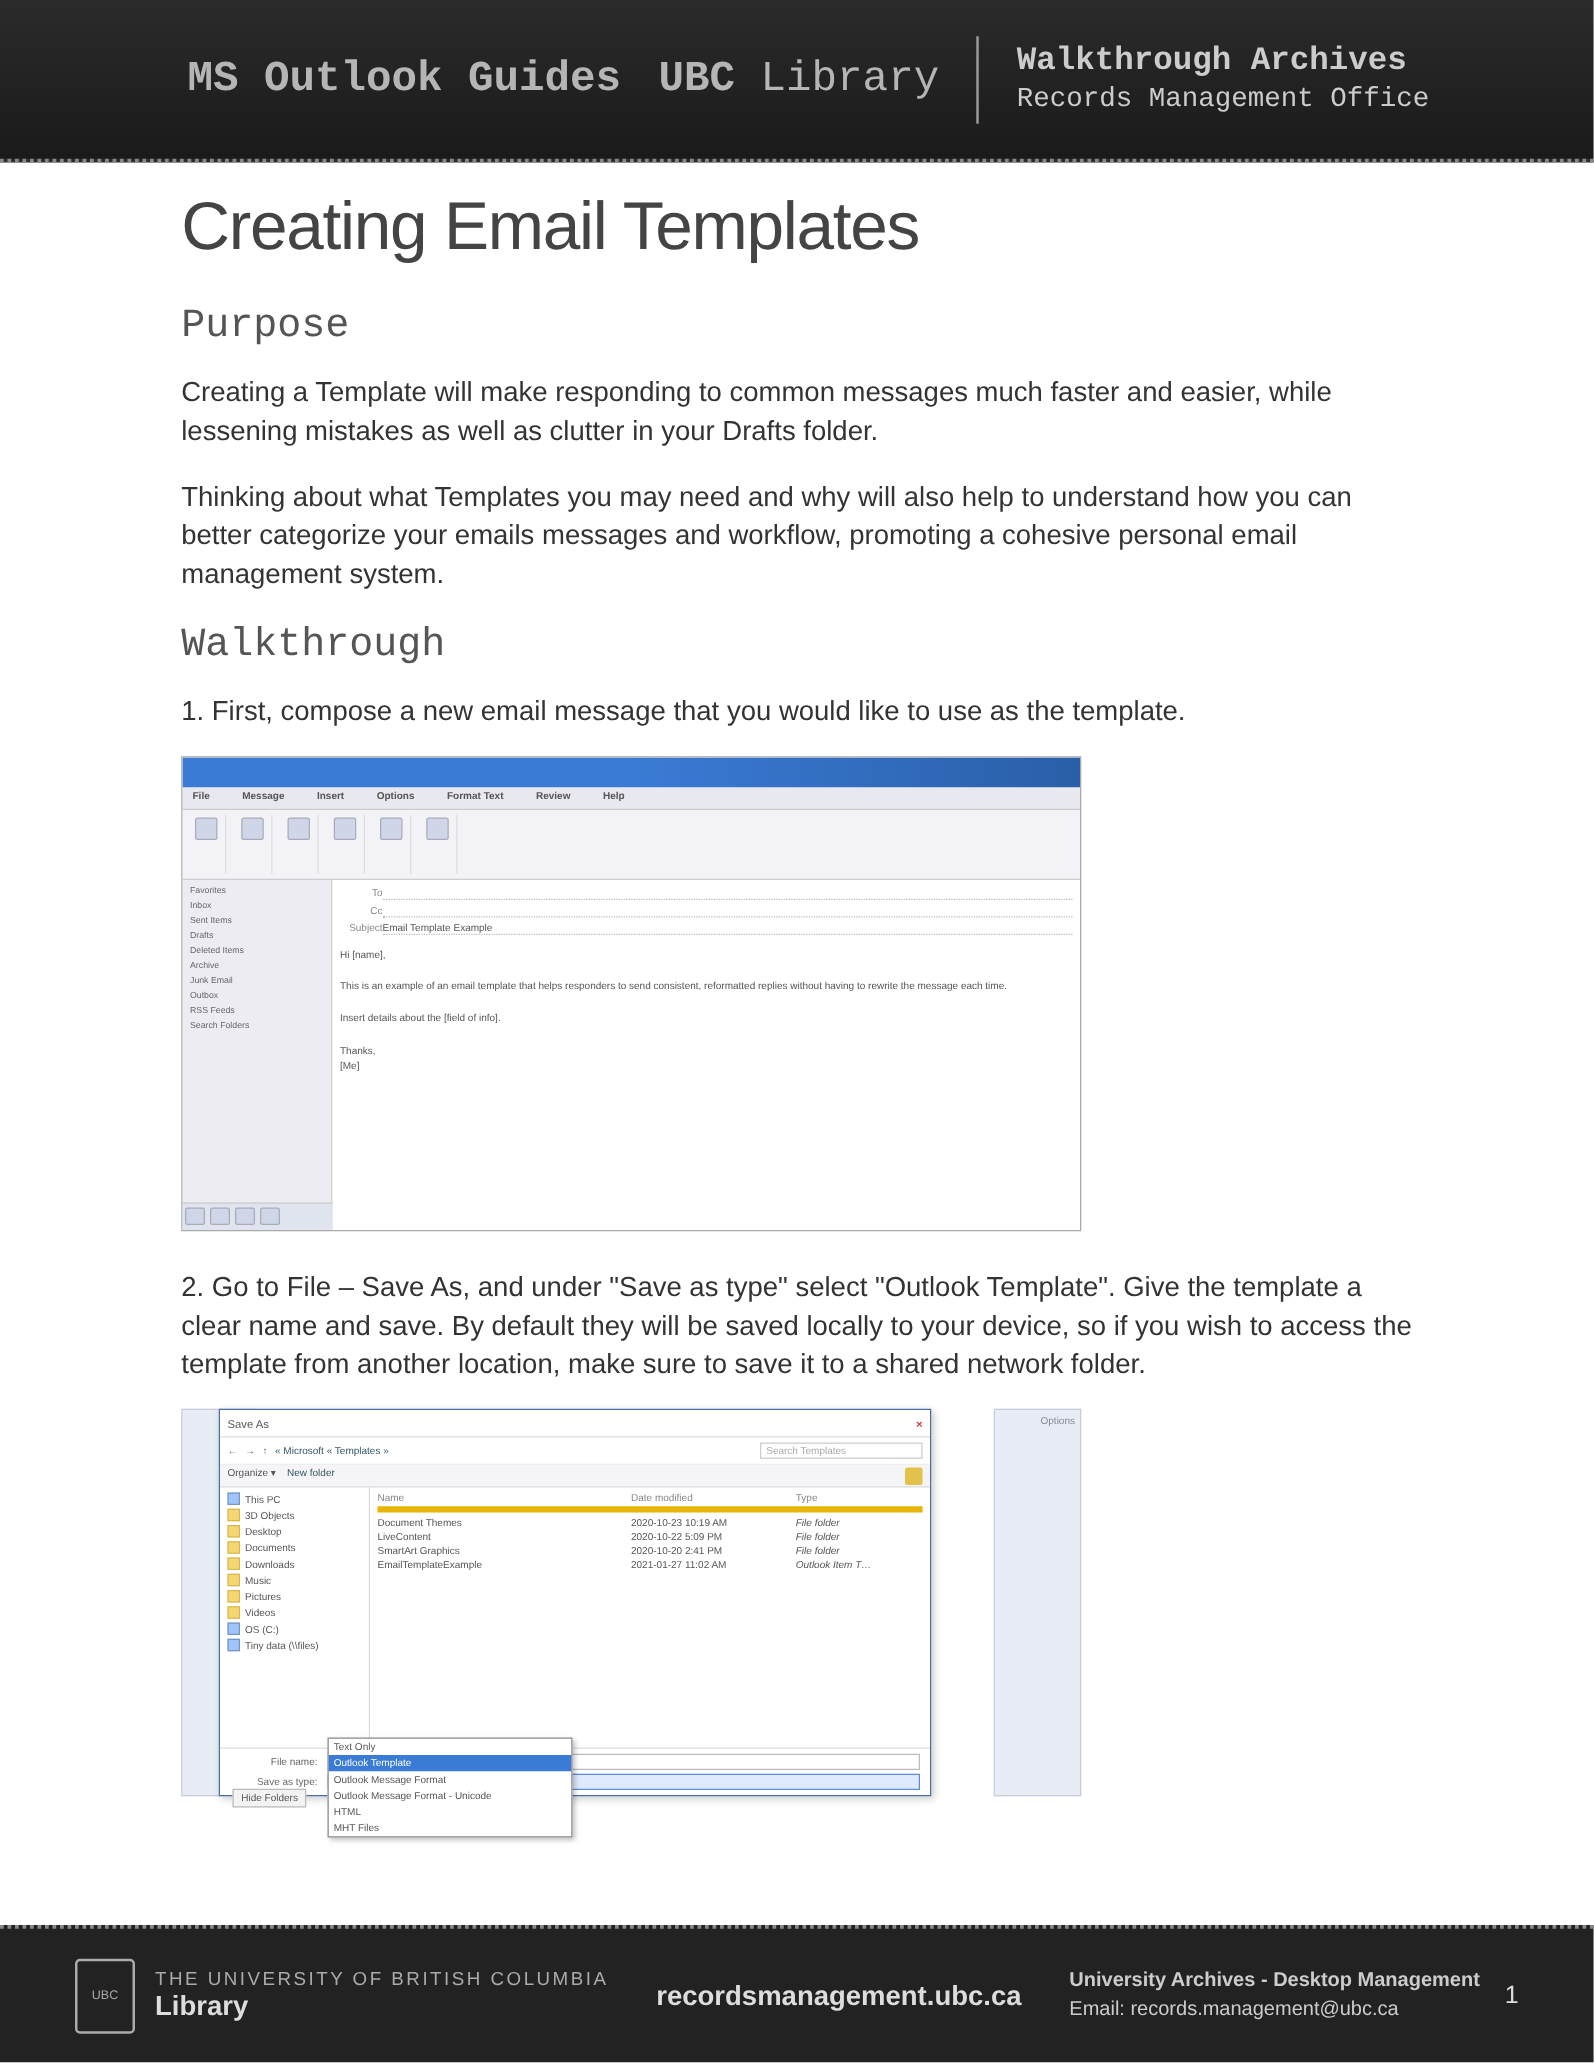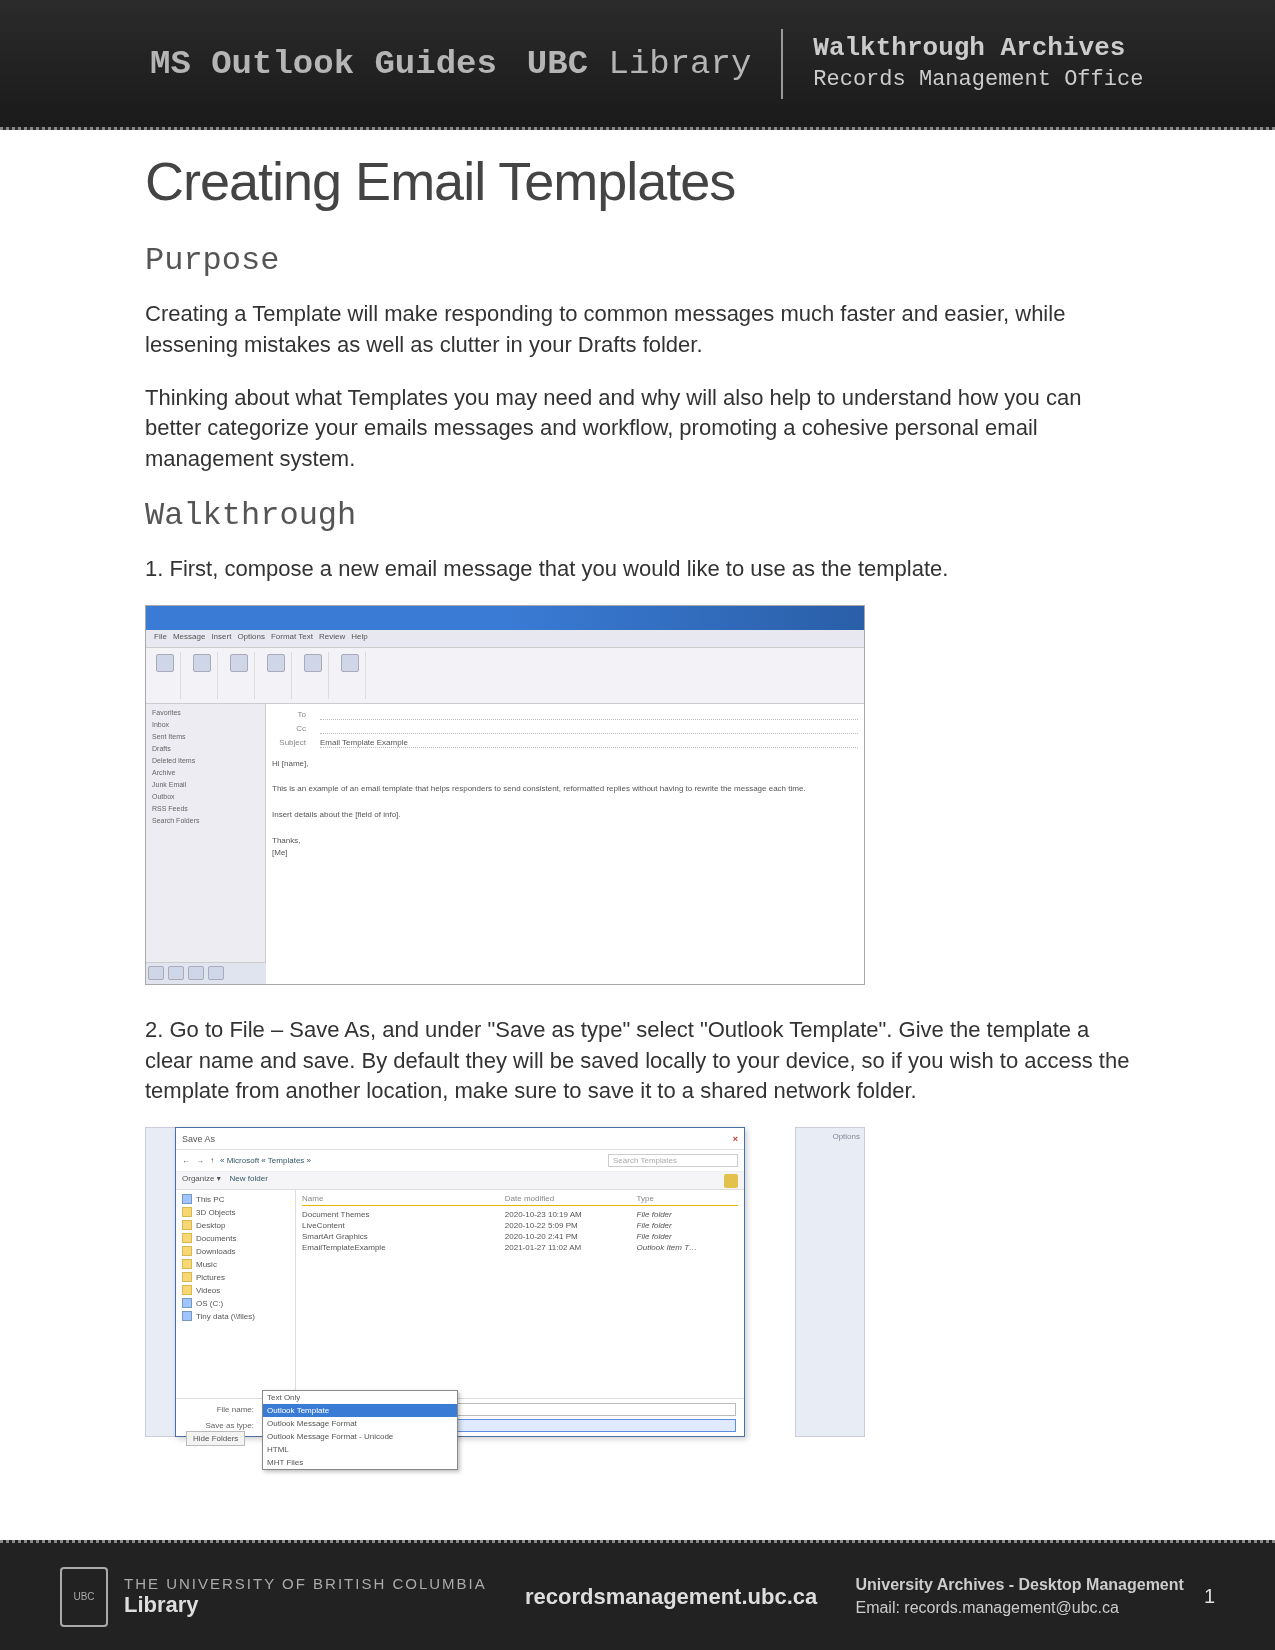--- a/index.html
+++ b/index.html
@@ -93,24 +93,25 @@
     background: linear-gradient(to right, #3a7bd5 0%, #3a7bd5 50%, #2a5fa8 100%);
     display:flex; align-items:center;
     padding:0 6px;
     gap:8px;
     color:#fff;
     font-size:8px;
   }
   .shot1 .tabs {
     height: 18px;
     background: #e8e8f0;
-    display:flex; gap:6px; padding:2px 8px;
+    display:flex; gap:26px; padding:2px 8px;
     font-size:8px;
     color:#555;
     border-bottom:1px solid #ccc;
+    font-weight:bold;
   }
   .shot1 .toolbar {
     height: 56px;
     background: #f3f3f7;
     border-bottom:1px solid #ccc;
     display:flex; gap:6px; padding:4px;
   }
   .shot1 .tool-group {
     border-right:1px solid #ddd;
     padding:2px 6px;
@@ -134,21 +135,21 @@
   }
   .shot1 .side div { padding:1px 2px; }
   .shot1 .compose {
     flex:1;
     background:#fff;
     padding:6px;
     font-size:8px;
     color:#555;
     display:flex; flex-direction:column; gap:4px;
   }
-  .shot1 .field { display:flex; gap:14px; align-items:center; }
+  .shot1 .field { display:flex; gap:0; align-items:center; }
   .shot1 .field .lab { width:34px; text-align:right; color:#888; }
   .shot1 .field .line { flex:1; border-bottom:1px dotted #bbb; height:10px; }
   .shot1 .msg { margin-top:6px; line-height:1.6; }
   .shot1 .bottombar {
     position:absolute; left:0; bottom:0; width:120px; height:22px;
     background:#e0e4ee; border-top:1px solid #ccc;
     display:flex; gap:4px; align-items:center; padding:0 4px;
   }
   .shot1 .bottombar .bi { width:16px;height:14px;background:#cfd6e8;border:1px solid #aab;border-radius:2px; }
 
@@ -195,21 +196,21 @@
     width:120px; border-right:1px solid #ddd; padding:4px 6px;
     display:flex; flex-direction:column; gap:3px; font-size:8px; color:#555;
   }
   .shot2 .tree .item { display:flex; align-items:center; gap:4px; }
   .shot2 .tree .ico { width:10px;height:10px;background:#7fa; border:1px solid #6c8; }
   .shot2 .tree .ico.pc { background:#a0c4ff; border-color:#79b; }
   .shot2 .tree .ico.fol { background:#f7d774; border-color:#d9b94e; }
   .shot2 .list {
     flex:1; padding:4px 6px; font-size:8px;
   }
-  .shot2 .list .hdr { display:flex; color:#888; border-bottom:1px solid #eab308; padding-bottom:2px; margin-bottom:3px;}
+  .shot2 .list .hdr { display:flex; color:#888; border-bottom:5px solid #eab308; padding-bottom:2px; margin-bottom:3px;}
   .shot2 .list .hdr span:nth-child(1){flex:2;}
   .shot2 .list .hdr span:nth-child(2){flex:1.3;}
   .shot2 .list .hdr span:nth-child(3){flex:1;}
   .shot2 .list .row { display:flex; padding:1px 0; }
   .shot2 .list .row span:nth-child(1){flex:2;}
   .shot2 .list .row span:nth-child(2){flex:1.3;}
   .shot2 .list .row span:nth-child(3){flex:1;font-style:italic;}
   .shot2 .bottom {
     border-top:1px solid #ddd; padding:4px 8px;
     display:flex; flex-direction:column; gap:3px; font-size:8px;

